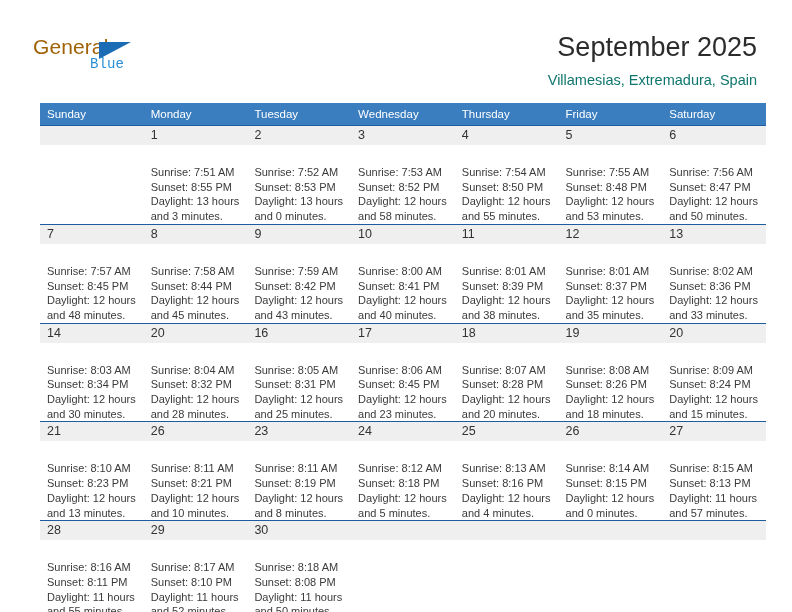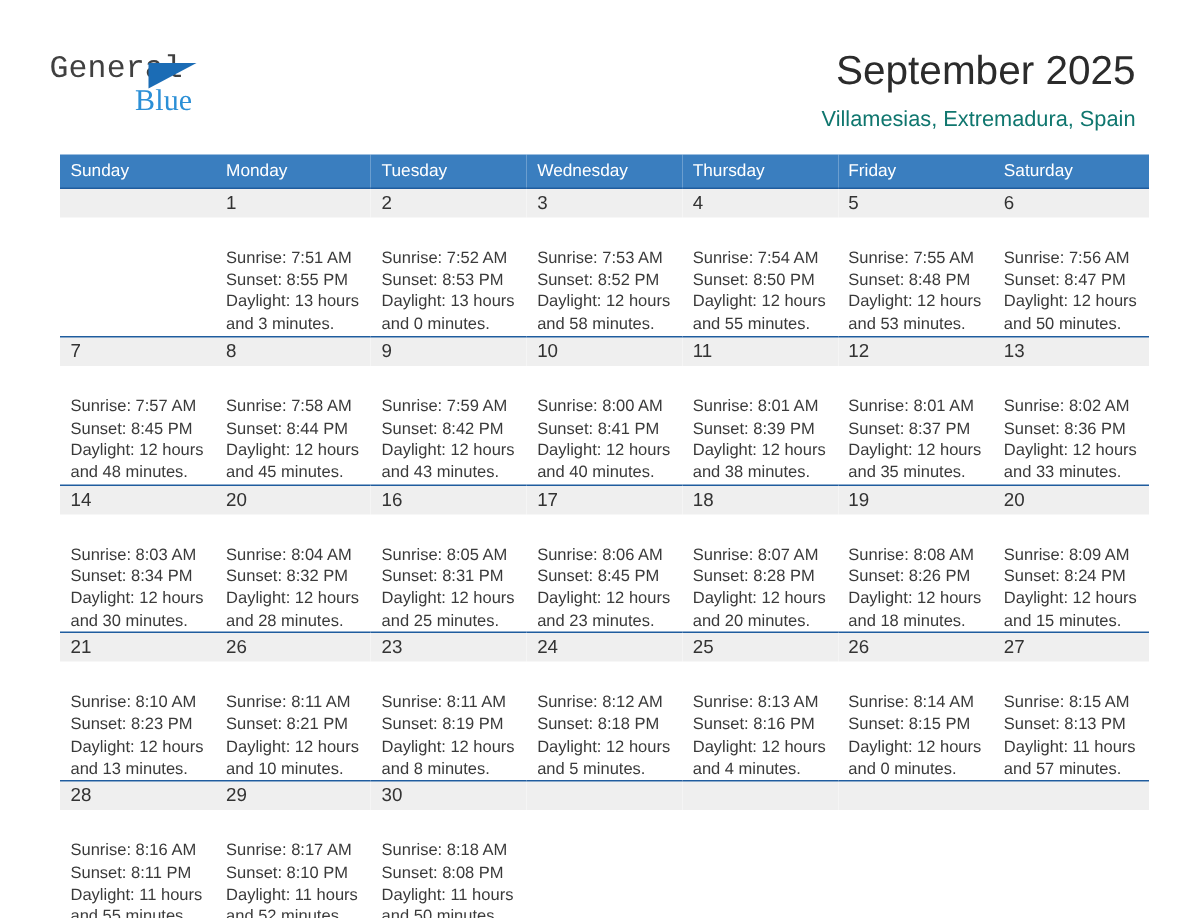--- a/index.html
+++ b/index.html
@@ -36,41 +36,41 @@
     top: 36px;
     width: 130px;
     height: 48px;
   }
   .brand-general {
     position: absolute;
     left: 0;
     top: 0;
     font-size: 21px;
     letter-spacing: 0.1px;
-    color: #404040;
-    font-family: Liberation Mono, monospace;
+    color: #a16207;
+    font-family: Liberation Sans, sans-serif;
     line-height: 1;
   }
   .brand-triangle {
     position: absolute;
     left: 66px;
     top: 6px;
     width: 0;
     height: 0;
     border-left: 32px solid #1b6cb5;
     border-bottom: 17px solid transparent;
   }
   .brand-blue {
     position: absolute;
     left: 57px;
     top: 21px;
-    font-size: 20px;
+    font-size: 14px;
     letter-spacing: 0.1px;
     color: #2b8fd6;
-    font-family: Liberation Serif, serif;
+    font-family: Liberation Mono, monospace;
     line-height: 1;
   }
 
   .titles {
     position: absolute;
     right: 35px;
     top: 30px;
     text-align: right;
   }
   .cal-title {

